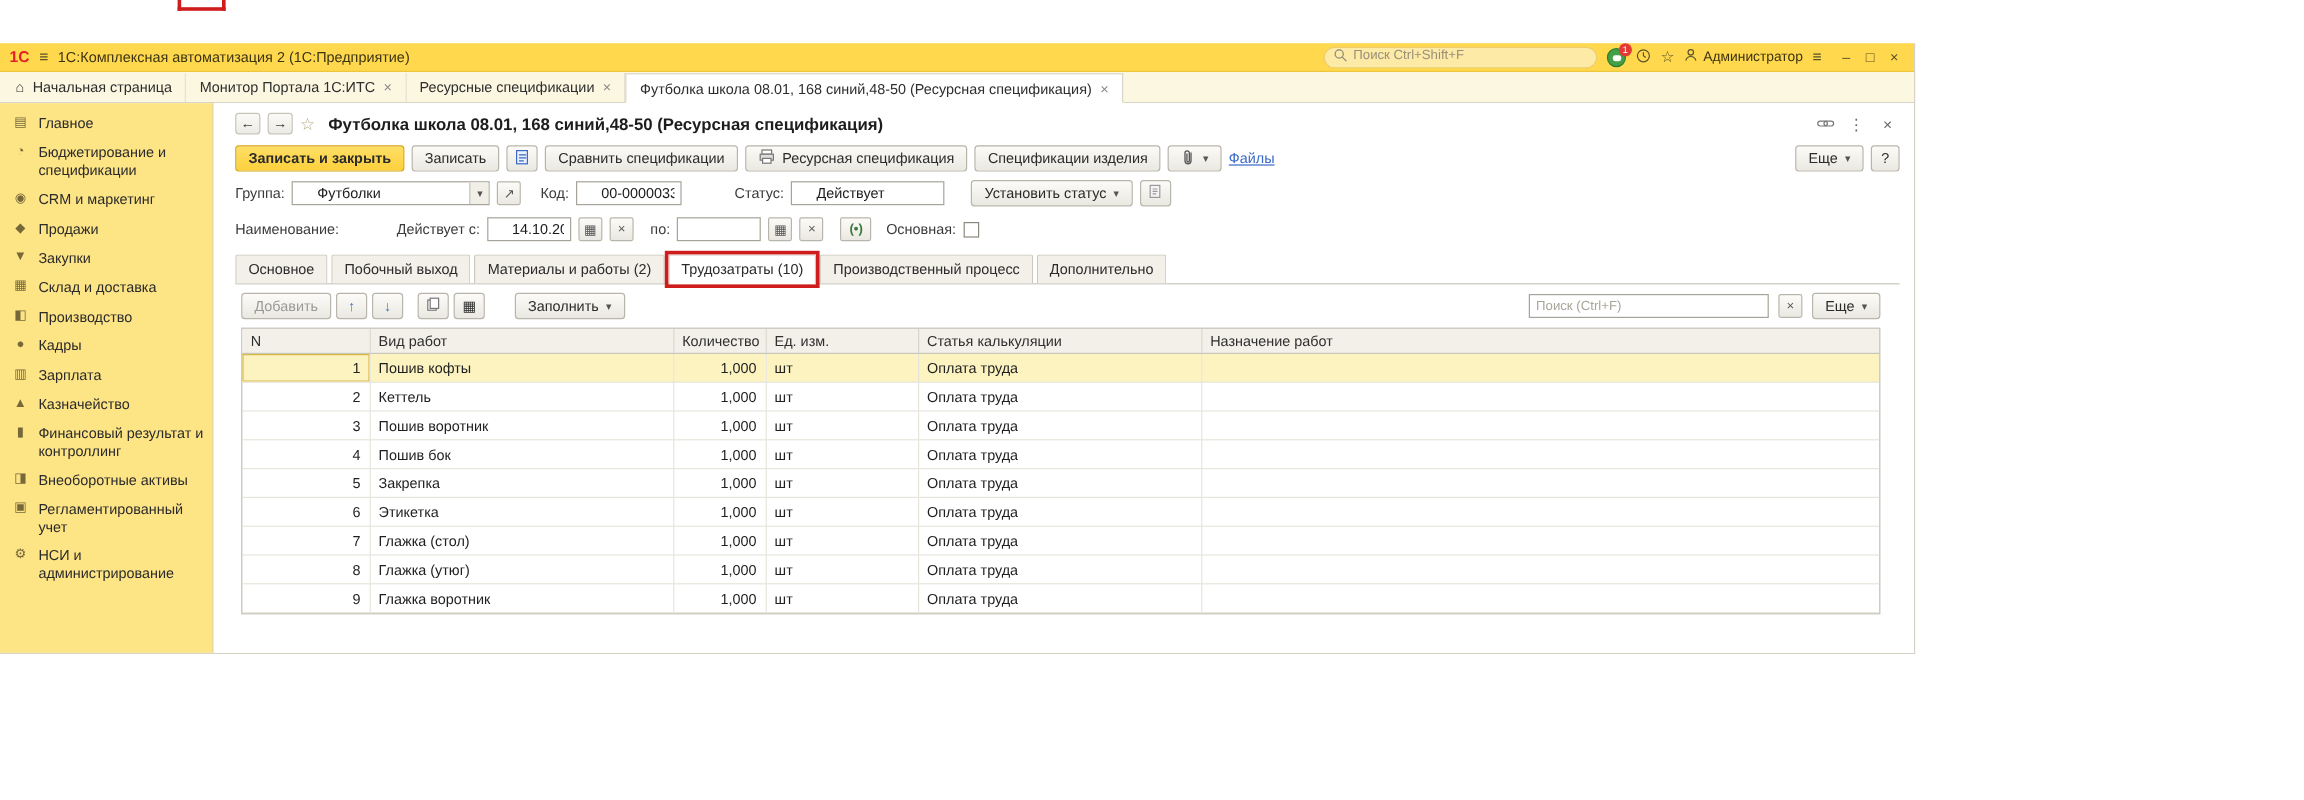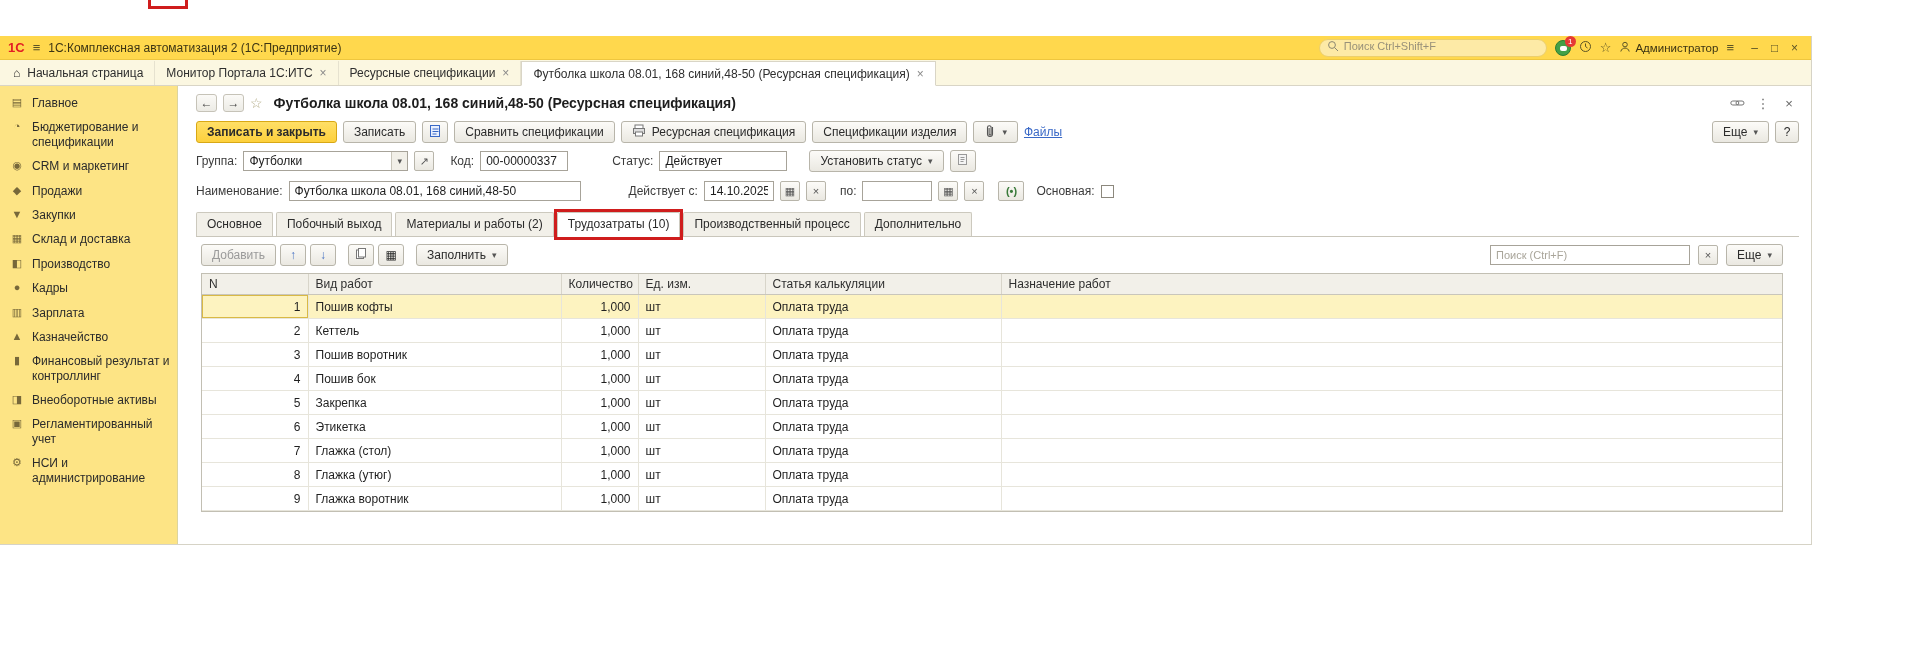--- a/index.html
+++ b/index.html
@@ -2,21 +2,21 @@
 <html><head>
 <meta charset="utf-8">
 <style>
   * { box-sizing: border-box; margin: 0; padding: 0; }
   html,body { width:1920px; height:667px; background:#fff; font-family:"Liberation Sans", sans-serif; font-size:12px; color:#222; overflow:hidden; }
   body { position:relative; }
 
   .red-fragment { position:absolute; left:148px; top:0; width:40px; height:9px;
     border-left:3px solid #cf1d1d; border-right:3px solid #cf1d1d; border-bottom:3px solid #cf1d1d; }
 
-  .app { position:absolute; left:0; top:36px; width:1812px; height:509px; display:flex; flex-direction:column;
+  .app { position:absolute; left:0; top:36px; width:1596px; height:509px; display:flex; flex-direction:column;
     background:#fff; border-right:1px solid #d6d3c6; border-bottom:1px solid #d6d3c6; }
 
   
   .titlebar { display:flex; align-items:center; height:24px; background:#ffd84d; padding:0 8px; gap:8px;
     border-bottom:1px solid #eec63e; font-size:12px; color:#3c3413; flex:none; }
   .logo { color:#e31e24; font-weight:bold; font-size:13px; }
   .tico { color:#5c5426; font-size:13px; line-height:1; }
   .tsearch { margin-left:auto; display:flex; align-items:flex-start; gap:5px; width:228px; height:18px;
     background:#fdeaa6; border:1px solid #eccf6c; border-radius:9px; padding:0 7px; }
   .tsearch input { border:none; background:transparent; outline:none; font-size:11px; color:#555; width:100%; font-family:inherit; }
@@ -59,21 +59,21 @@
   .btn.primary { background:linear-gradient(#ffdf66,#fdd03c); border-color:#d8a815; font-weight:bold; }
   .btn.iconb { width:26px; padding:0; justify-content:center; }
   .btn.disabled { color:#9a9a9a; }
   .caret { font-size:9px; color:#555; }
   .linktext { color:#3a69c7; text-decoration:underline; font-size:12px; }
   .spacer { flex:1; }
   .helpbtn { width:24px; justify-content:center; padding:0; }
 
   
   .frow { display:flex; align-items:center; gap:6px; padding:0 12px 9px 18px; font-size:12px; color:#3b3b3b; flex:none; }
-  .input { height:20px; border:1px solid #a7a399; background:#fff; display:flex; align-items:flex-end; }
+  .input { height:20px; border:1px solid #a7a399; background:#fff; display:flex; align-items:flex-end;padding-left:15px; }
   .input input { border:none; outline:none; height:100%; width:100%; padding:0 5px; font-size:12px; font-family:inherit; color:#1c1c1c; background:transparent; }
   .combo { width:165px; }
   .combo .arrow { flex:none; width:16px; height:100%; display:flex; align-items:center; justify-content:center;
     border-left:1px solid #c9c6bb; background:#f1efe8; color:#555; font-size:9px; }
   .sbtn { width:20px; height:20px; flex:none; display:flex; align-items:center; justify-content:center;
     border:1px solid #b8b5aa; border-radius:2px; background:linear-gradient(#fcfbf8,#eae8e1); color:#555; font-size:11px; }
   .checkbox { width:13px; height:13px; border:1px solid #8c887d; background:#fff; }
   .broadcast { color:#3a7a3a; font-size:11px; font-weight:bold; }
 
   
@@ -301,23 +301,20 @@
         <button class="btn iconb">
             <span><svg width="11" height="13" viewBox="0 0 11 13">
                 <rect x="1.5" y="1.5" width="8" height="10" fill="#f4f4f4" stroke="#999"></rect>
                 <path d="M3.5 4.5h4M3.5 6.5h4M3.5 8.5h3" stroke="#999"></path>
               </svg></span>
           </button>
       </div>
 
       <div class="frow">
         <span>Наименование:</span>
-        <div class="input" style="width:292px">
-          <input value="Футболка школа 08.01, 168 синий,48-50" style="">
-        </div>
         <span style="margin-left:42px">Действует с:</span>
         <div class="input" style="width:70px">
           <input value="14.10.2025" style="">
         </div>
         <span class="sbtn">
             <span>▦</span>
           </span>
         <span class="sbtn">
             <span>×</span>
           </span>
@@ -360,21 +357,21 @@
           </button>
         <button class="btn iconb" style="margin-left:8px">
             <span><svg width="12" height="13" viewBox="0 0 12 13">
                 <rect x="1.5" y="3" width="7" height="8.5" fill="#fff" stroke="#777"></rect>
                 <rect x="3.5" y="1.5" width="7" height="8.5" fill="#fff" stroke="#777"></rect>
               </svg></span>
           </button>
         <button class="btn iconb">
             <span>▦</span>
           </button>
-        <button class="btn" style="margin-left:8px">
+        <button class="btn" style="margin-left:21px">
           <span>Заполнить</span>
           <span class="caret">▾</span>
         </button>
         <div class="gsearch">
           <input placeholder="Поиск (Ctrl+F)" style="">
         </div>
         <span class="sbtn">
             <span>×</span>
           </span>
         <button class="btn" style="margin-left:4px">

